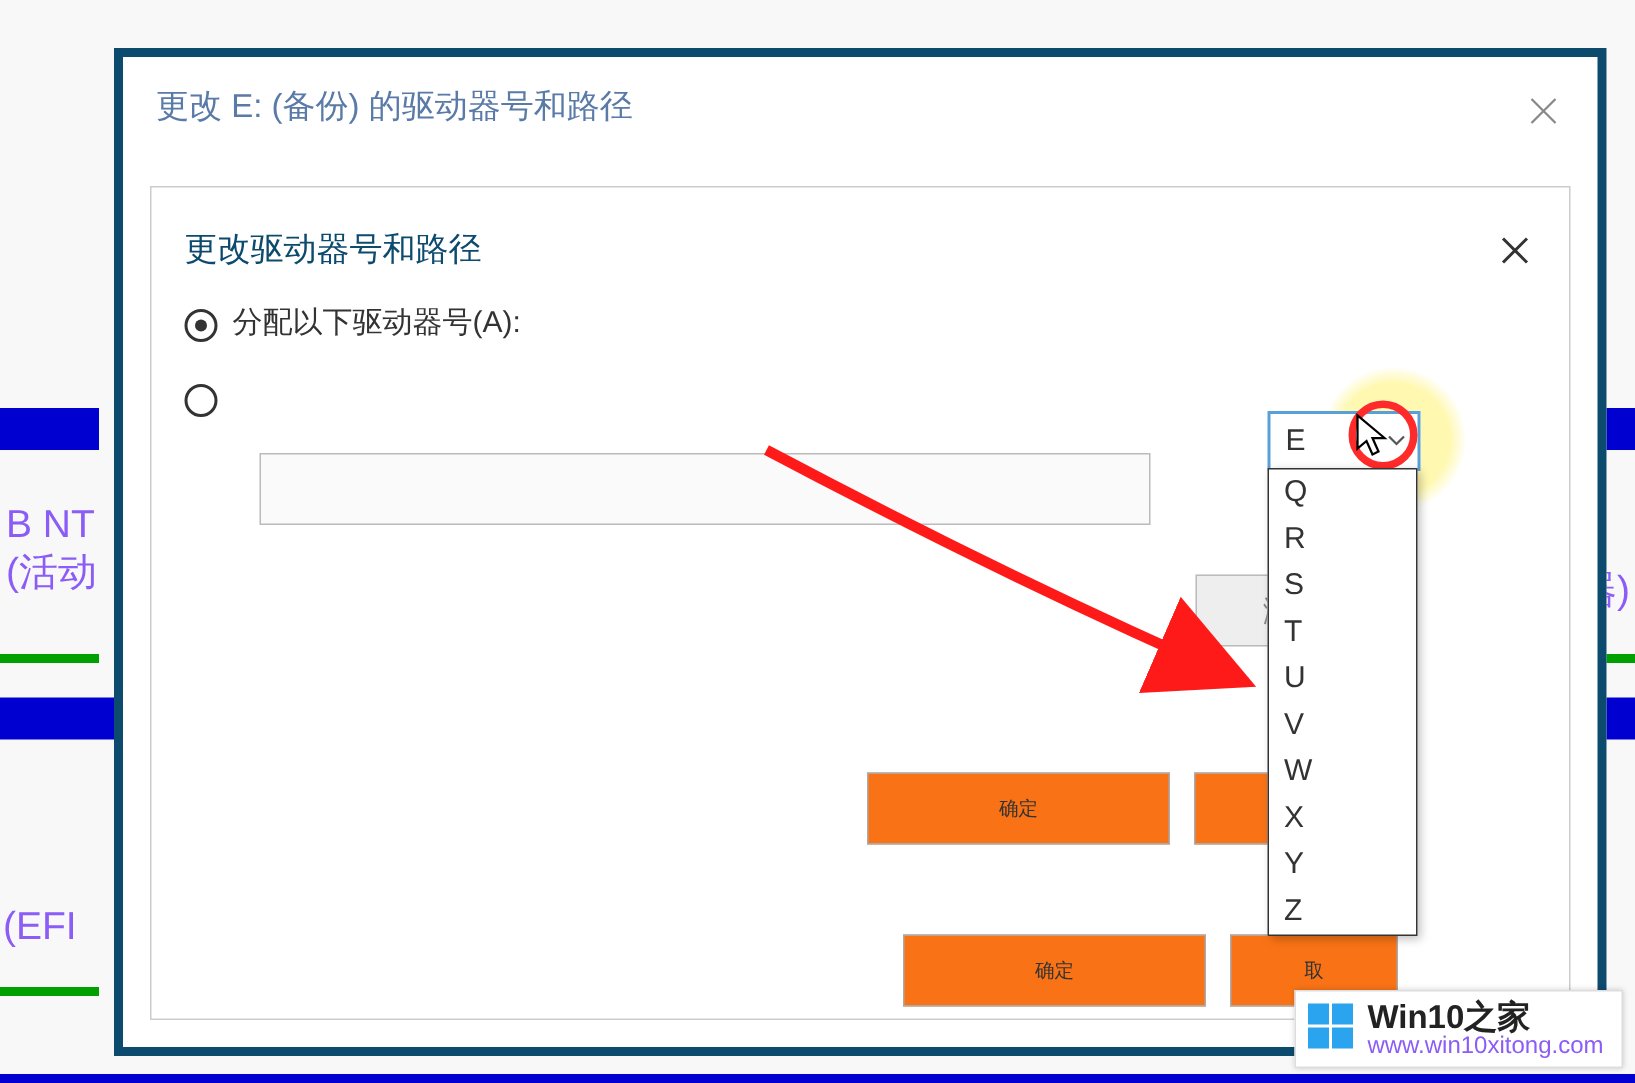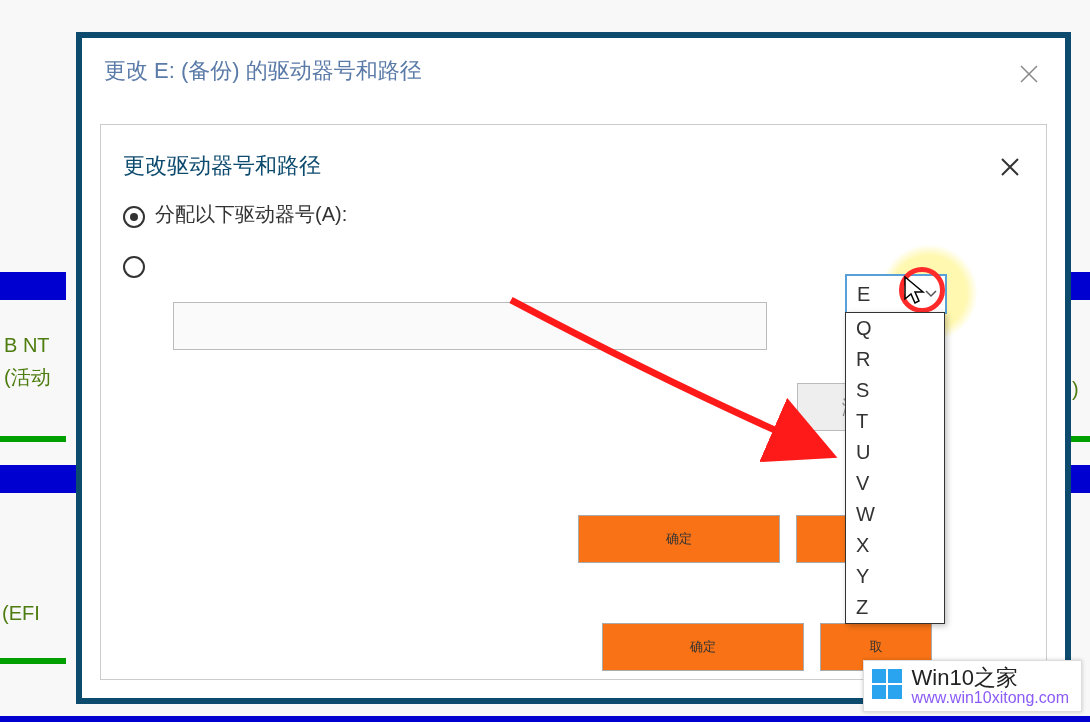--- a/index.html
+++ b/index.html
@@ -1,18 +1,18 @@
 <!DOCTYPE html>
 <html><head>
 <meta charset="utf-8">
 <style>
 html,body{margin:0;padding:0;width:1090px;height:722px;font-family:"Microsoft YaHei","Segoe UI",sans-serif;background:#f8f8f8;overflow:hidden;position:relative;color:#333}
 .bg-blue{position:absolute;left:0;height:28px;background:#0000d0}
 .bg-green{position:absolute;height:6px;background:#00a000}
-.bg-text{position:absolute;font-size:20px;color:#4d7c0f}
+.bg-text{position:absolute;font-size:26px;color:#8b5cf6}
 .outer-dialog{position:absolute;left:76px;top:32px;width:983px;height:660px;background:#fff;border:6px solid #0c4a6e}
 .outer-title{font-size:22px;color:#5a7aa8;padding:18px 22px 10px 22px}
 .outer-close{position:absolute;right:22px;top:22px;width:28px;height:28px;color:#555;font-size:20px;display:flex;align-items:center;justify-content:center;cursor:pointer}
 .outer-body{position:absolute;left:18px;top:86px;right:18px;bottom:18px;border:1px solid #ccc;background:#fff}
 .inner-title{font-size:22px;color:#0c4a6e;padding:26px 22px 6px 22px}
 .inner-close{position:absolute;right:22px;top:28px;width:28px;height:28px;color:#333;font-size:22px;display:flex;align-items:center;justify-content:center;cursor:pointer}
 .instr{font-size:20px;padding:30px 22px 8px 22px}
 .radio-row{display:flex;align-items:flex-end;padding:14px 22px;font-size:20px}
 .radio{width:18px;height:18px;border:2px solid #333;border-radius:50%;margin-right:10px;display:flex;align-items:center;justify-content:center;flex:0 0 auto}
 .radio.sel::after{content:"";width:8px;height:8px;background:#333;border-radius:50%}
@@ -25,21 +25,21 @@
 .combo-val{flex:1;padding-left:10px;font-size:20px}
 .combo-arrow{width:28px;height:100%;display:flex;align-items:center;justify-content:center;color:#555;font-size:14px}
 .dropdown{position:absolute;left:744px;top:187px;width:98px;border:1px solid #333;background:#fff;box-shadow:2px 2px 6px rgba(0,0,0,.25);z-index:20}
 .dropdown div{padding:4px 10px;font-size:20px;cursor:pointer}
 .highlight{position:absolute;left:780px;top:120px;width:96px;height:96px;border-radius:50%;background:radial-gradient(circle,#fff8b0 0%,#fff8b0 55%,rgba(255,248,176,0) 72%);z-index:3;pointer-events:none}
 .ring{position:absolute;left:798px;top:142px;width:36px;height:36px;border:5px solid #ff2a2a;border-radius:50%;z-index:6;pointer-events:none}
 .cursor{position:absolute;left:800px;top:150px;z-index:10;pointer-events:none}
 .arrow-svg{position:absolute;left:400px;top:165px;z-index:8;pointer-events:none}
 .watermark{position:absolute;right:8px;bottom:10px;background:#fff;border:1px solid #ddd;padding:6px 12px 4px 48px;z-index:30;box-shadow:0 0 4px rgba(0,0,0,.2)}
 .wm-logo{position:absolute;left:6px;top:6px;width:34px;height:34px}
-.wm-title{font-size:22px;font-weight:400;color:#222;line-height:1}
+.wm-title{font-size:22px;font-weight:700;color:#222;line-height:1}
 .wm-url{font-size:16px;color:#8b5cf6}
 </style>
 </head>
 <body>
 
 <div class="bg-blue" style="top:272px;width:66px"></div>
 <div class="bg-blue" style="top:272px;left:1049px;width:41px"></div>
 <div class="bg-blue" style="top:465px;width:1090px"></div>
 <div class="bg-green" style="top:436px;left:1049px;width:41px"></div>
 <div class="bg-green" style="top:436px;width:66px"></div>

